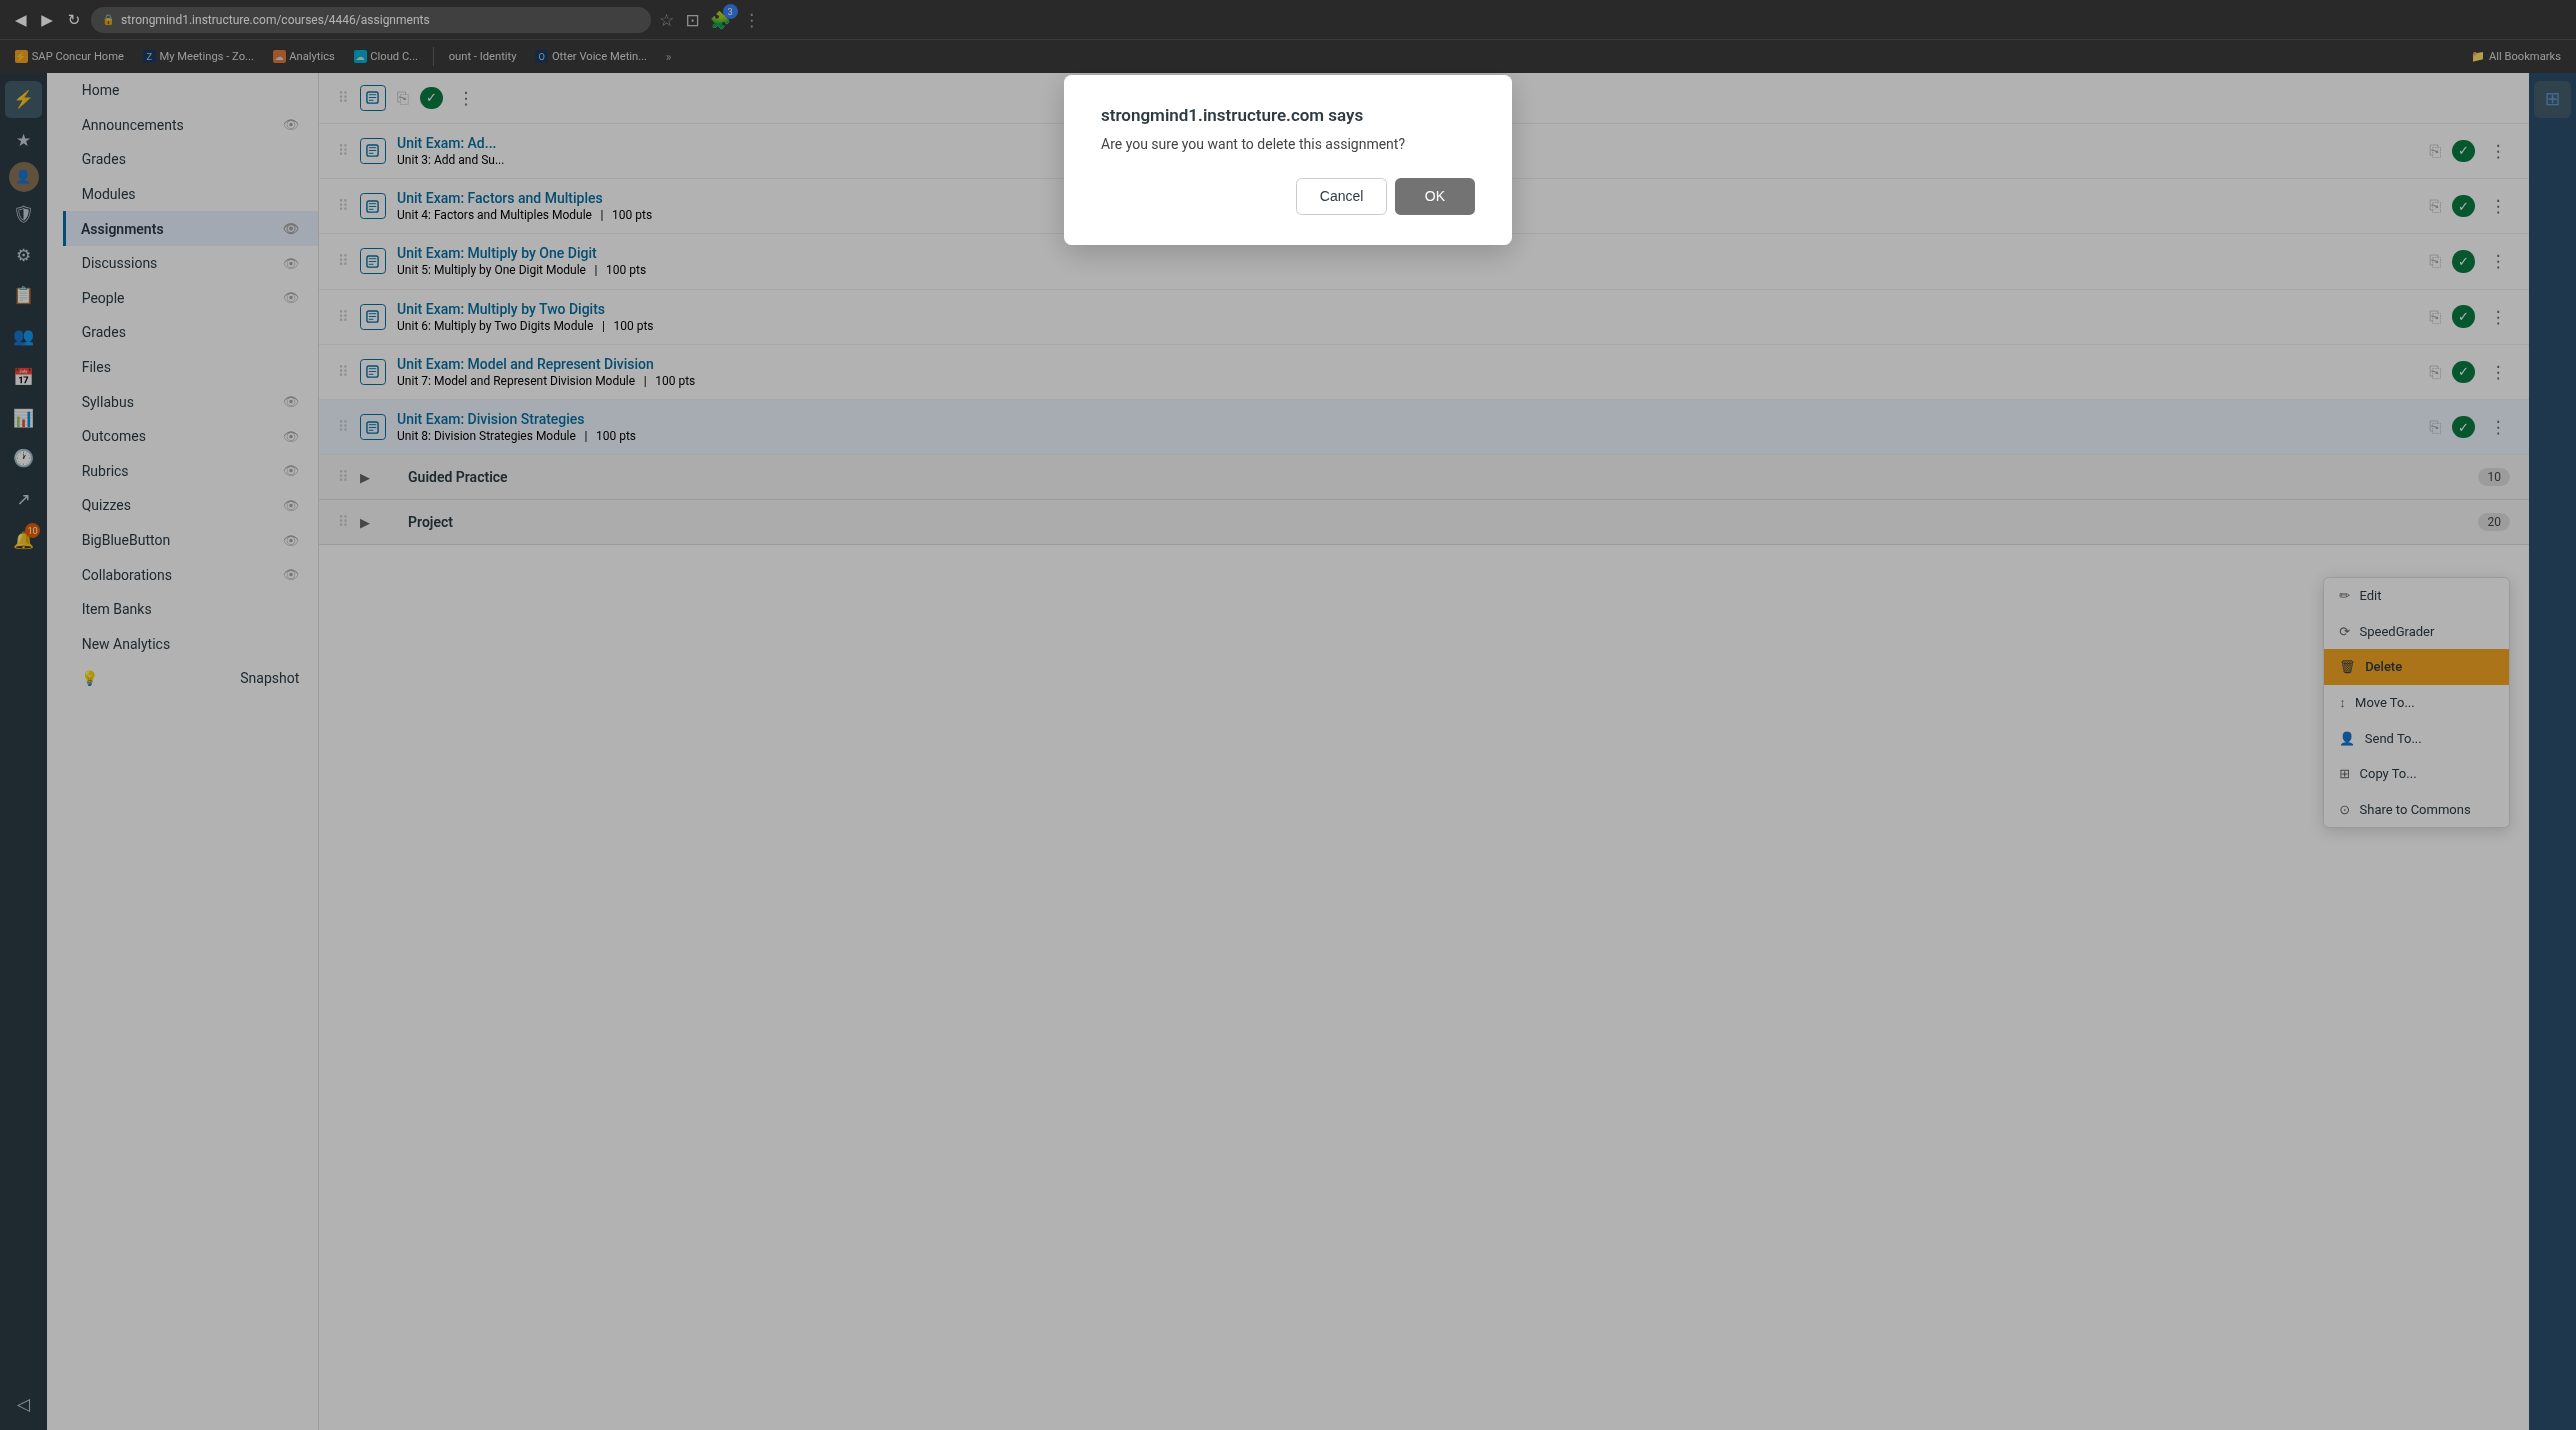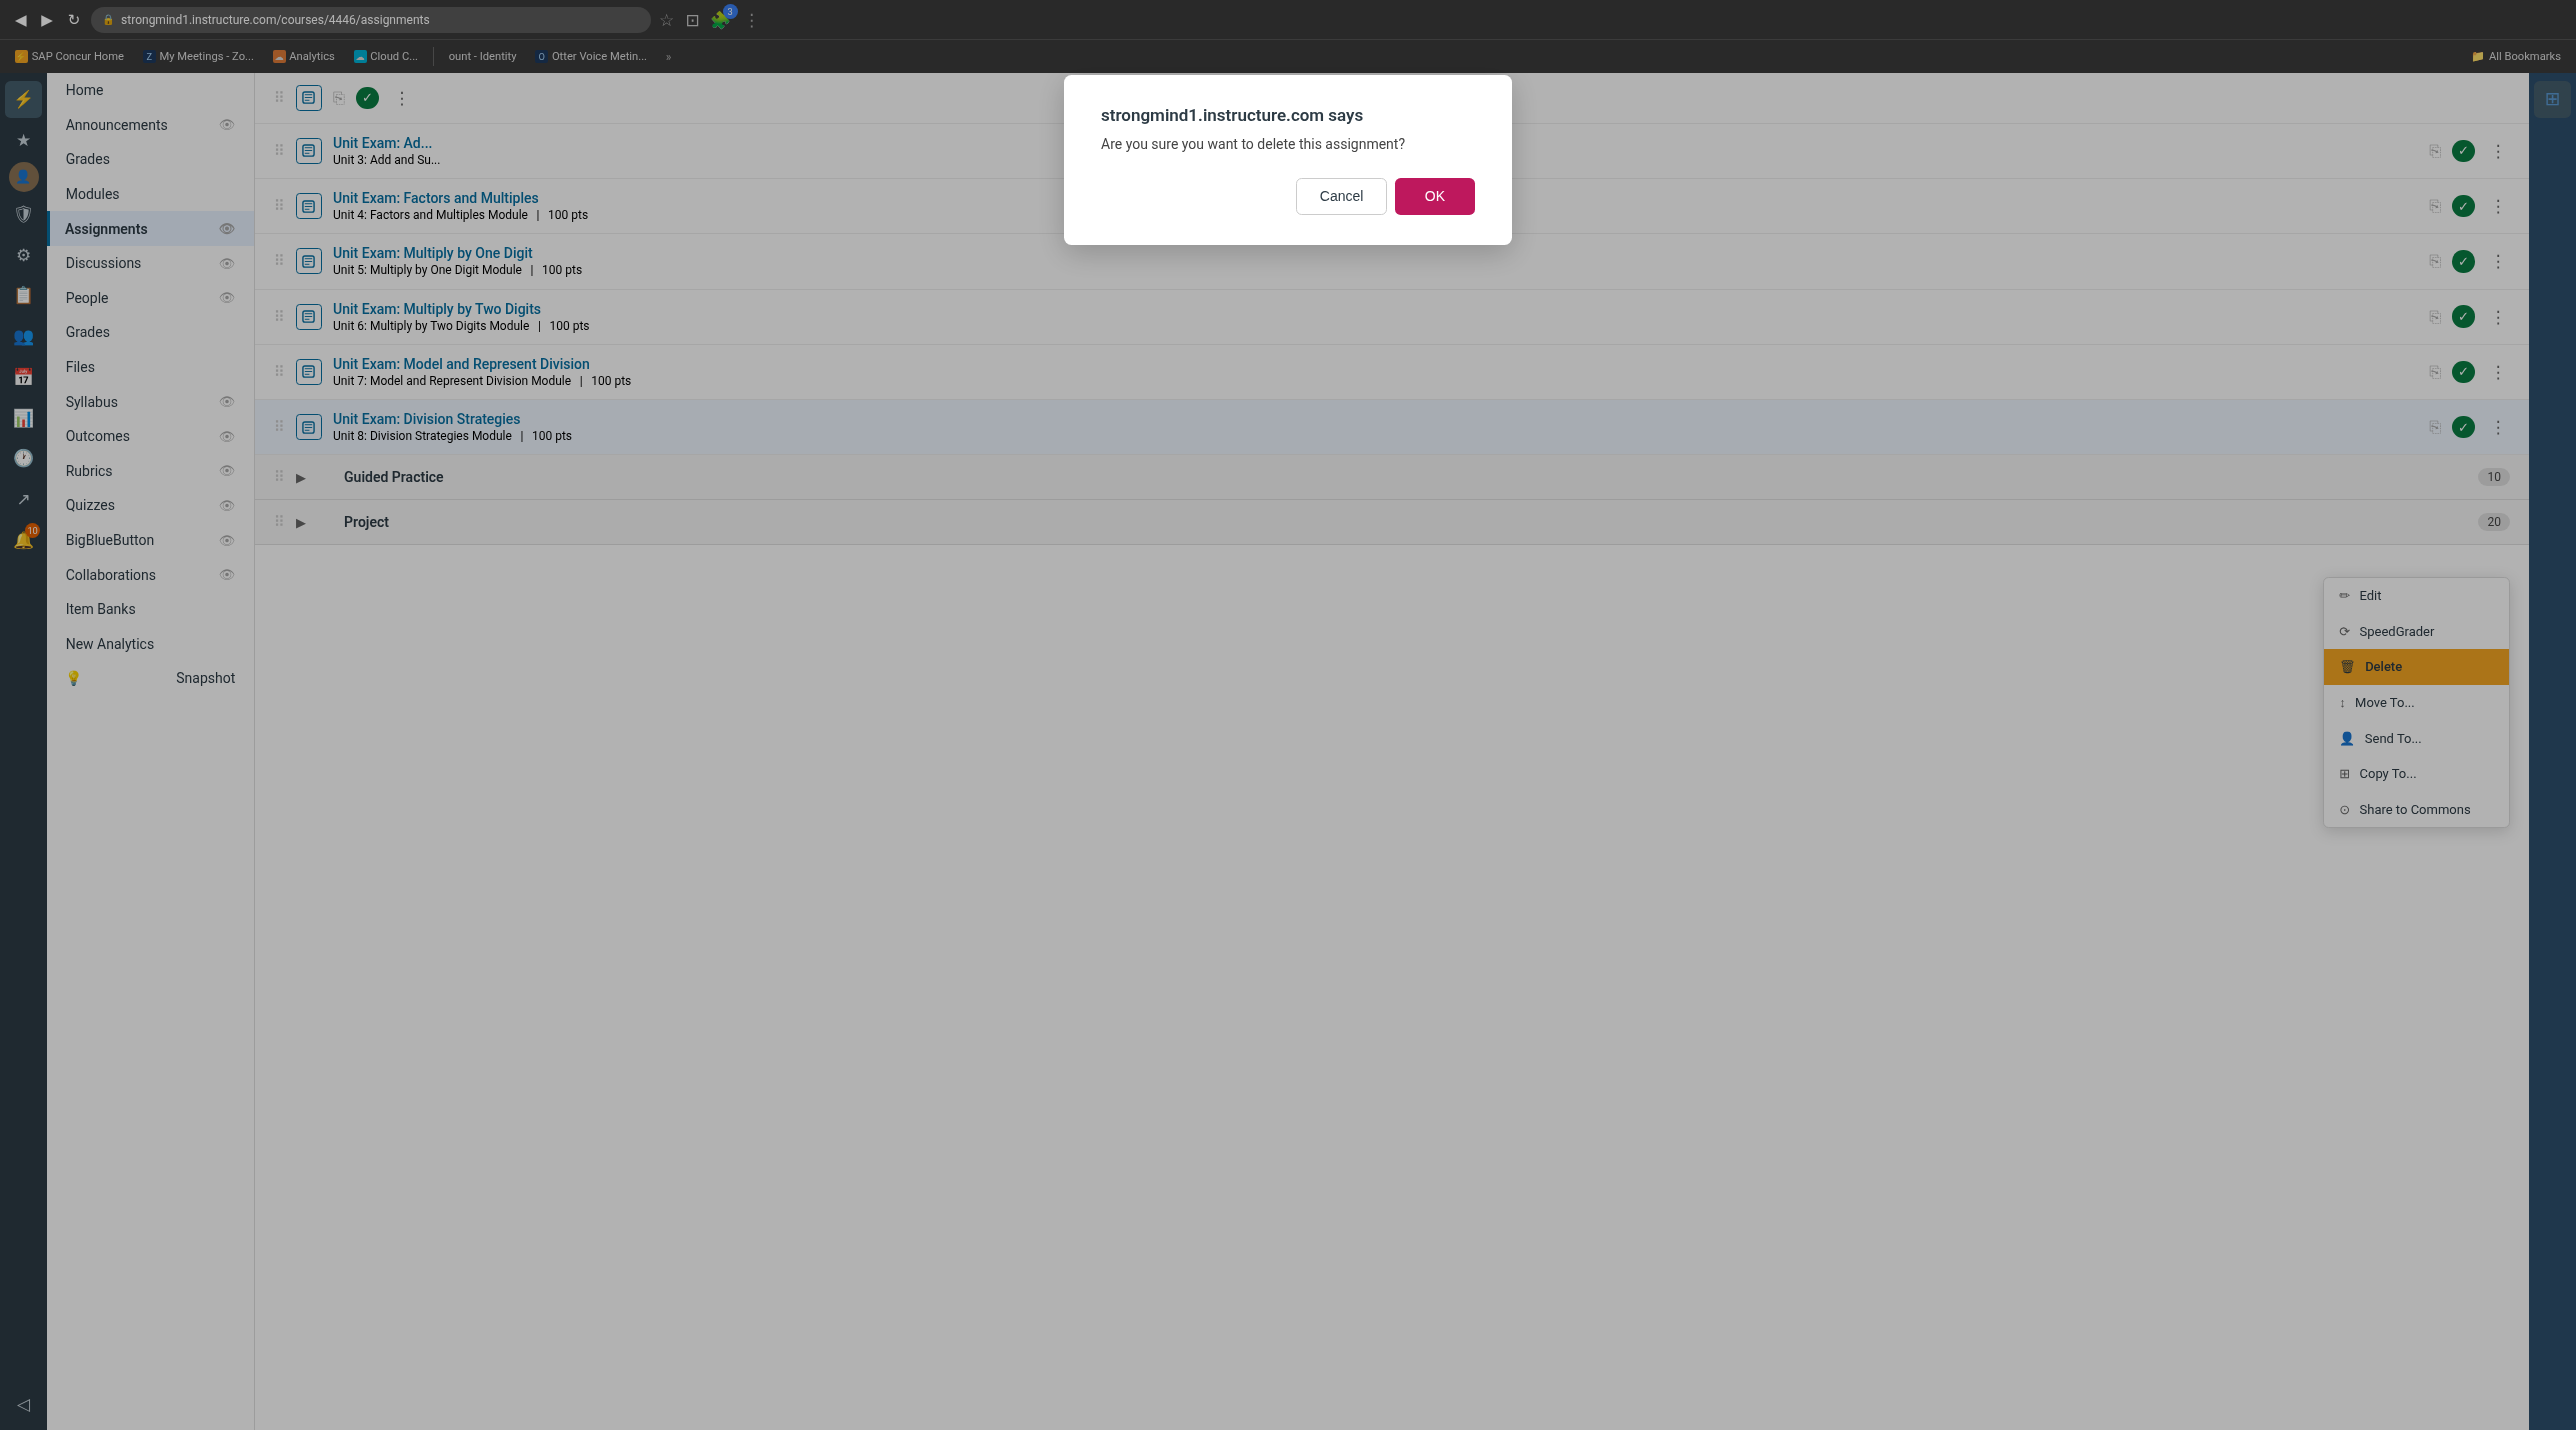--- a/index.html
+++ b/index.html
@@ -119,25 +119,26 @@
     }
     .rail-avatar {
       width: 30px; height: 30px; border-radius: 50%;
       background: #8b7355; overflow: hidden;
       display: flex; align-items: center; justify-content: center;
       color: white; font-size: 13px;
     }
 
     
     .sidebar {
-      width: 208px;
+      width: 272px;
       background: #fff;
       border-right: 0.9px solid #e0e0e0;
       overflow-y: auto;
       flex-shrink: 0;
+      padding-left: 16px;
     }
     .sidebar-item {
       display: flex;
       align-items: center;
       justify-content: space-between;
       padding: 9.3px 18.7px;
       cursor: pointer;
       font-size: 14px;
       color: #2d3b45;
     }
@@ -297,21 +298,21 @@
       border-radius: 5.6px;
       background: #fff;
       color: #2d3b45;
       font-size: 14px;
       cursor: pointer;
     }
     .btn-ok {
       padding: 9.3px 30px;
       border: none;
       border-radius: 5.6px;
-      background: #be185d;
+      background: #737373;
       color: #fff;
       font-size: 14px;
       cursor: pointer;
       font-weight: 500;
     }
 
     
     .canvas-panel {
       width: 47px;
       background: #2d4f6e;

